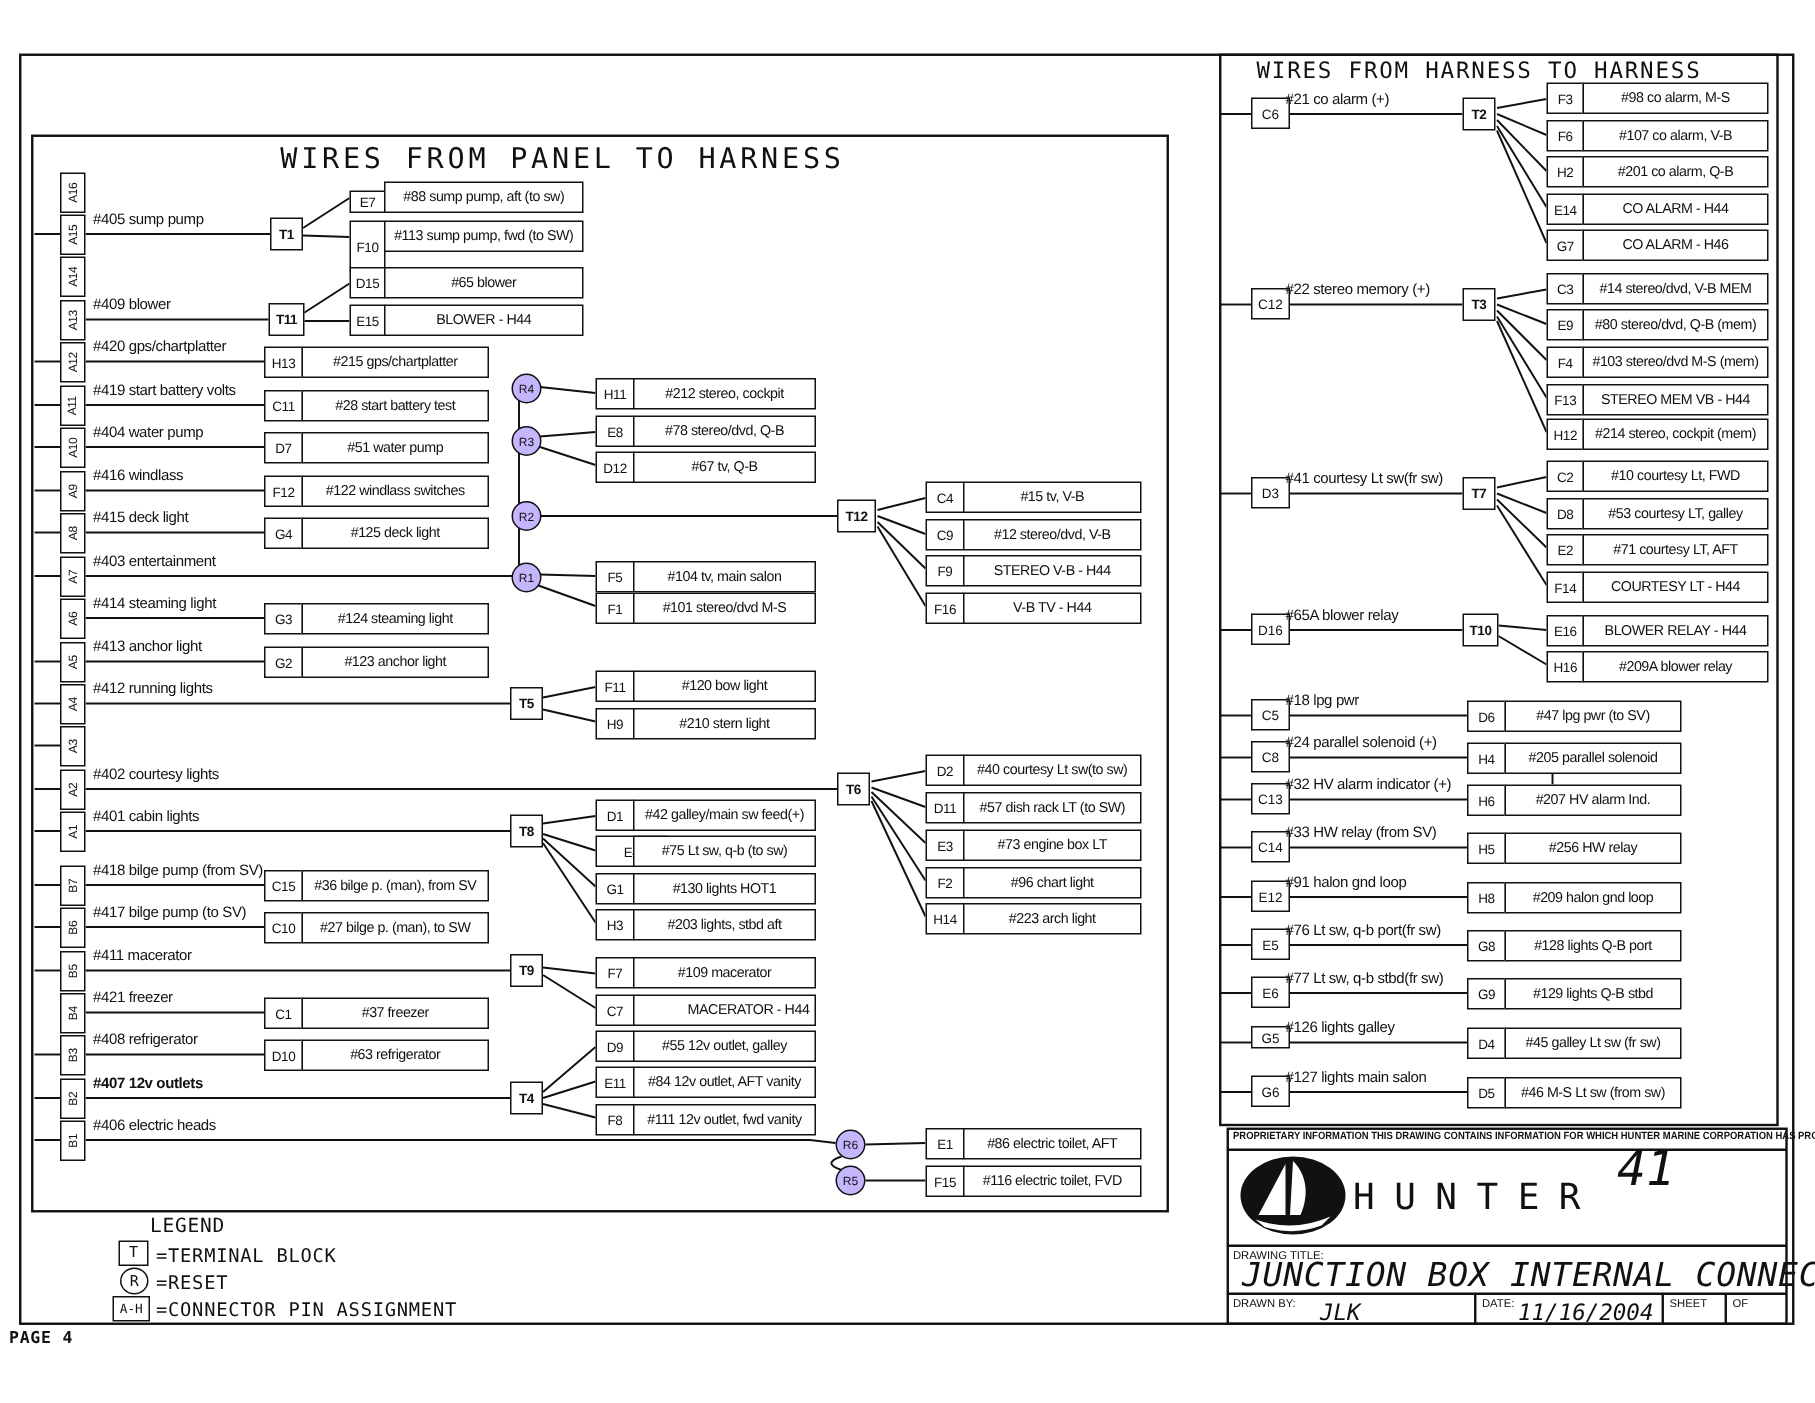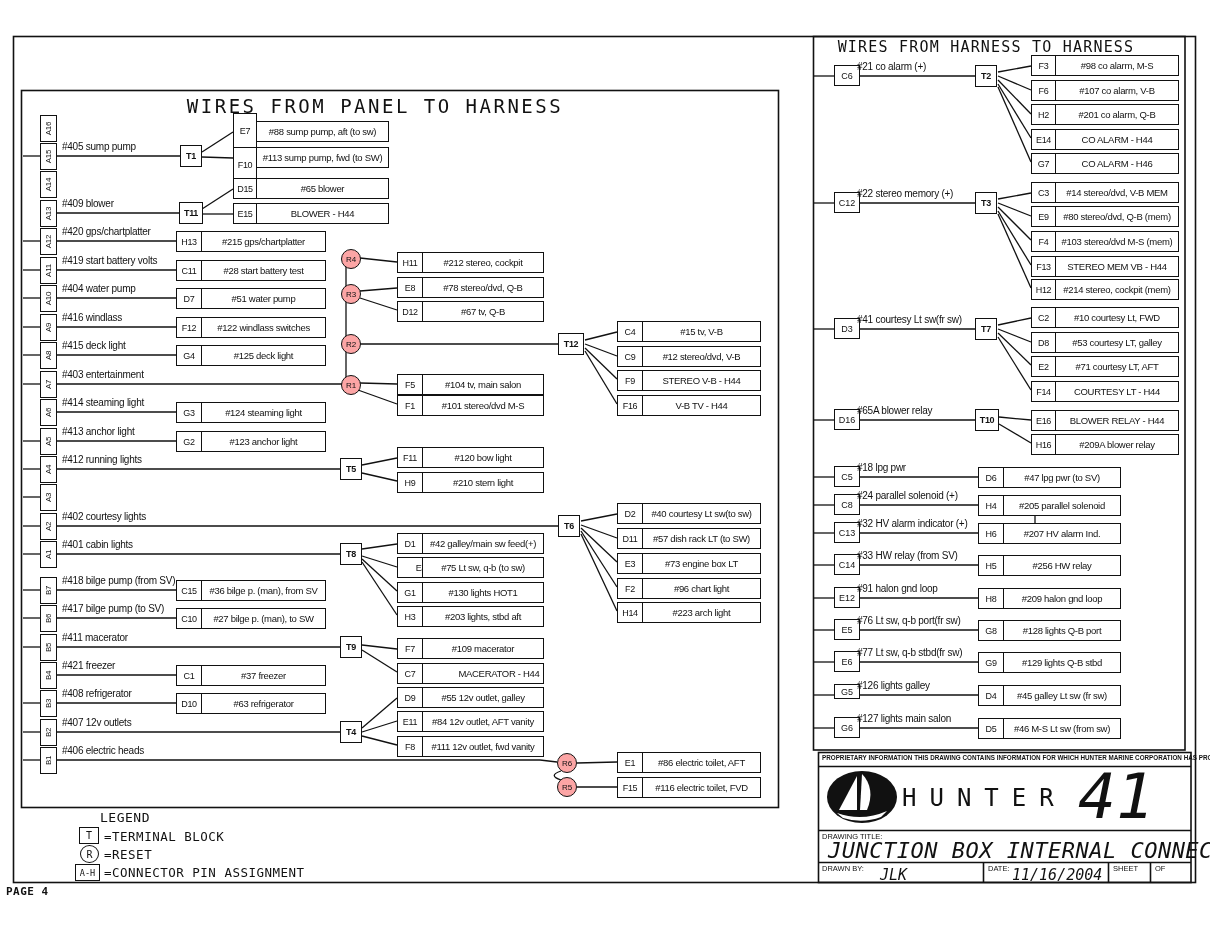--- a/index.html
+++ b/index.html
@@ -11,21 +11,21 @@
   .abs { position:absolute; }
   
   .tagbox, .descbox, .term {
     position:absolute; z-index:2; border:1.5px solid #111; background:#fff;
     display:flex; align-items:center; justify-content:center;
     font-size:9.5px; letter-spacing:-0.3px; white-space:nowrap; color:#111;
   }
   .tagbox { font-size:9px; }
   .term { font-size:9px; font-weight:bold; }
   .reset {
-    position:absolute; z-index:2; border:1.4px solid #111; background:#fca5a5; border-radius:50%;
+    position:absolute; z-index:2; border:1.4px solid #111; background:#c4b5fd; border-radius:50%;
     display:flex; align-items:center; justify-content:center; font-size:8px; color:#111;text-align:center;
   }
   .pinL {
     position:absolute; z-index:2; border:1.5px solid #111; background:#fff;
     display:flex; align-items:center; justify-content:center; color:#111;
   }
   .pinL span { transform:rotate(-90deg); font-size:8px; letter-spacing:-0.3px; white-space:nowrap; }
   .pinR {
     position:absolute; z-index:2; border:1.5px solid #111; background:#fff;
     display:flex; align-items:center; justify-content:center; font-size:9px; color:#111;
@@ -43,21 +43,21 @@
   .legend-txt { position:absolute; z-index:2; font-family:"DejaVu Sans Mono", monospace;
                 font-size:12.5px; letter-spacing:0.5px; white-space:nowrap; color:#111; }
   
   .tb-small { position:absolute; z-index:3; font-size:7.5px; letter-spacing:0; color:#111;
               font-family:"Liberation Sans", sans-serif; }
   #tb-prop { position:absolute; z-index:3; left:822px; top:754px; width:369px;
              font-size:7px; white-space:nowrap; transform:scaleX(0.9); transform-origin:left center;
              font-weight:bold; color:#111; }
   #tb-brand { position:absolute; z-index:3; left:902px; top:784px; font-size:24px;
               letter-spacing:13px; color:#111; font-family:"DejaVu Sans Mono", monospace; }
-  #tb-model { position:absolute; z-index:3; left:1078px; top:760px; font-size:63px;
+  #tb-model { position:absolute; z-index:3; left:1078px; top:760px; font-size:32px;
               font-style:italic; color:#111; font-family:"DejaVu Sans Mono", monospace; }
   #tb-title { position:absolute; z-index:3; left:828px; top:838px; width:355px; text-align:center;
               font-size:22px; font-style:italic; letter-spacing:0.5px; color:#111;
               font-family:"DejaVu Sans Mono", monospace; white-space:nowrap; }
   .tb-val { position:absolute; z-index:3; font-size:15px; font-style:italic; color:#111;
             font-family:"DejaVu Sans Mono", monospace; }
   #page-label { position:absolute; z-index:2; left:6px; top:885px; font-size:11px;
                 font-weight:bold; letter-spacing:0.5px; color:#111;
                 font-family:"DejaVu Sans Mono", monospace; }
 </style>
@@ -246,21 +246,21 @@
     <div class="tagbox" style="left: 176px; top: 431px; width: 26px; height: 21px;">G2</div>
     <div class="descbox" style="left: 201px; top: 431px; width: 125px; height: 21px;">#123 anchor light</div>
     <div class="tagbox" style="left: 176px; top: 580px; width: 26px; height: 21px;">C15</div>
     <div class="descbox" style="left: 201px; top: 580px; width: 125px; height: 21px;">#36 bilge p. (man), from SV</div>
     <div class="tagbox" style="left: 176px; top: 608px; width: 26px; height: 21px;">C10</div>
     <div class="descbox" style="left: 201px; top: 608px; width: 125px; height: 21px;">#27 bilge p. (man), to SW</div>
     <div class="tagbox" style="left: 176px; top: 665px; width: 26px; height: 21px;">C1</div>
     <div class="descbox" style="left: 201px; top: 665px; width: 125px; height: 21px;">#37 freezer</div>
     <div class="tagbox" style="left: 176px; top: 693px; width: 26px; height: 21px;">D10</div>
     <div class="descbox" style="left: 201px; top: 693px; width: 125px; height: 21px;">#63 refrigerator</div>
-    <div class="tagbox" style="left: 233px; top: 113px; width: 24px; height: 36px;">E7</div>
+    <div class="tagbox" style="left: 233px; top: 127px; width: 24px; height: 15px;">E7</div>
     <div class="descbox" style="left: 256px; top: 121px; width: 133px; height: 21px;">#88 sump pump, aft (to sw)</div>
     <div class="tagbox" style="left: 233px; top: 147px; width: 24px; height: 35px;">F10</div>
     <div class="descbox" style="left: 256px; top: 147px; width: 133px; height: 21px;">#113 sump pump, fwd (to SW)</div>
     <div class="tagbox" style="left: 233px; top: 178px; width: 24px; height: 21px;">D15</div>
     <div class="descbox" style="left: 256px; top: 178px; width: 133px; height: 21px;">#65 blower</div>
     <div class="tagbox" style="left: 233px; top: 203px; width: 24px; height: 21px;">E15</div>
     <div class="descbox" style="left: 256px; top: 203px; width: 133px; height: 21px;">BLOWER - H44</div>
     <div class="tagbox" style="left: 397px; top: 252px; width: 26px; height: 21px;">H11</div>
     <div class="descbox" style="left: 422px; top: 252px; width: 122px; height: 21px;">#212 stereo, cockpit</div>
     <div class="tagbox" style="left: 397px; top: 277px; width: 26px; height: 21px;">E8</div>
@@ -460,21 +460,21 @@
       <span>B4</span>
     </div>
     <div class="wlbl" style="left: 62px; top: 659px;">#421 freezer</div>
     <div class="pinL" style="left: 40px; top: 690px; width: 17px; height: 27px;">
       <span>B3</span>
     </div>
     <div class="wlbl" style="left: 62px; top: 687px;">#408 refrigerator</div>
     <div class="pinL" style="left: 40px; top: 719px; width: 17px; height: 27px;">
       <span>B2</span>
     </div>
-    <div class="wlbl" style="left: 62px; top: 716px;">#407 12v outlets</div>
+    <div class="wlbl" style="left: 62px; top: 716px; font-weight: bold;">#407 12v outlets</div>
     <div class="pinL" style="left: 40px; top: 747px; width: 17px; height: 27px;">
       <span>B1</span>
     </div>
     <div class="wlbl" style="left: 62px; top: 744px;">#406 electric heads</div>
     <div class="pinR" style="left: 834px; top: 65px; width: 26px; height: 21px;">C6</div>
     <div class="wlbl" style="left: 857px; top: 60px;">#21 co alarm (+)</div>
     <div class="pinR" style="left: 834px; top: 192px; width: 26px; height: 21px;">C12</div>
     <div class="wlbl" style="left: 857px; top: 187px;">#22 stereo memory (+)</div>
     <div class="pinR" style="left: 834px; top: 318px; width: 26px; height: 21px;">D3</div>
     <div class="wlbl" style="left: 857px; top: 313px;">#41 courtesy Lt sw(fr sw)</div>

